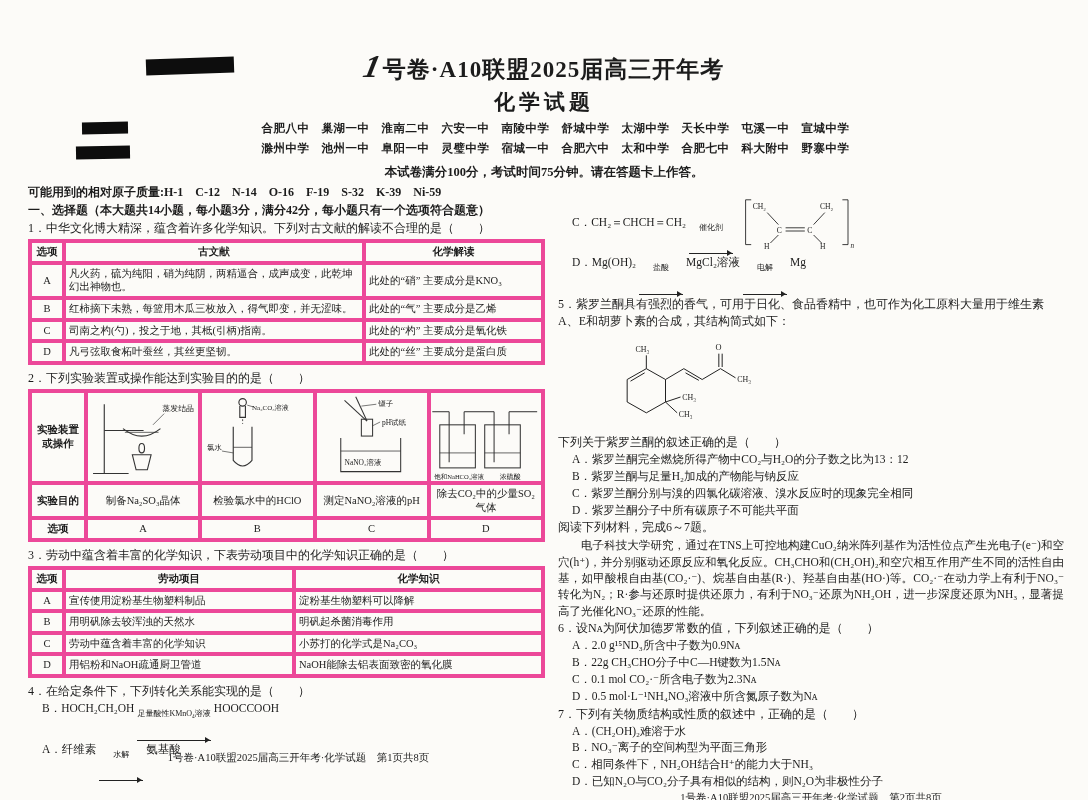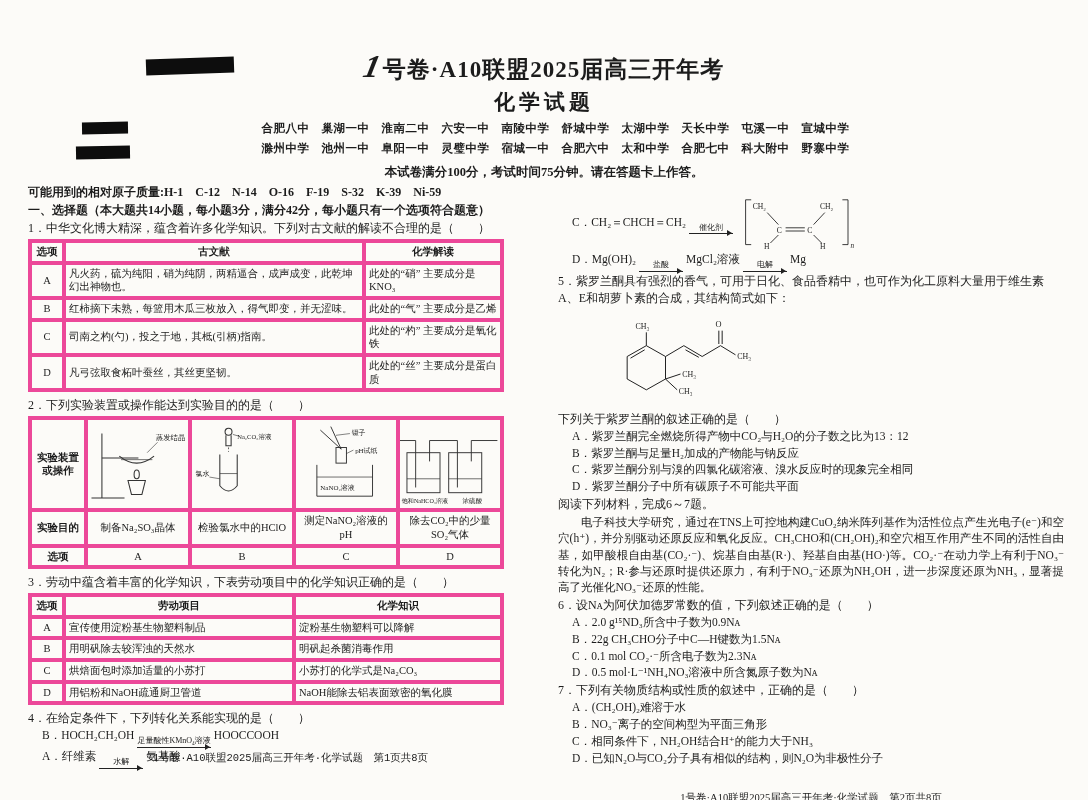--- a/index.html
+++ b/index.html
@@ -10,47 +10,47 @@
   .r1{left:146px;top:58px;width:88px;height:16px;transform:rotate(-2deg);}
   .r2{left:82px;top:122px;width:46px;height:12px;transform:rotate(-1deg);}
   .r3{left:76px;top:146px;width:54px;height:13px;transform:rotate(-1deg);}
   .hdr{position:absolute;left:0;top:48px;width:1088px;text-align:center;}
   .title1{font-size:23px;font-weight:bold;letter-spacing:1px;}
   .logo{display:inline-block;font-size:32px;font-style:italic;font-weight:900;transform:skewX(-12deg);margin-right:2px;}
   .title2{font-size:21px;font-weight:bold;letter-spacing:4px;margin-top:3px;}
   .schools{font-size:11.5px;font-weight:bold;margin-top:5px;letter-spacing:.5px;padding-left:23px;}
   .note{font-size:12.5px;font-weight:bold;margin-top:8px;}
   .col{position:absolute;}
-  .col-left{left:28px;top:183px;width:476px;}
+  .col-left{left:28px;top:183px;width:517px;}
   .col-right{left:558px;top:194px;width:506px;}
   .line{font-size:12px;line-height:1.42;margin:1px 0;}
   .bold{font-weight:bold;}
   .opt{font-size:11.5px;line-height:1.38;margin:1px 0 1px 14px;}
   .para{font-size:11.5px;line-height:1.42;text-indent:2em;text-align:justify;margin:1px 0;}
   table.tbl{border-collapse:collapse;width:100%;table-layout:fixed;margin:2px 0 5px;}
   .tbl th,.tbl td{border:4px solid #ec4899;padding:2px 3px;font-size:10.5px;line-height:1.3;vertical-align:middle;}
   .tbl th{font-weight:bold;text-align:center;}
   .ctr{text-align:center;}
   .w-opt{width:34px;}
   .w-doc{width:300px;}
   .w-job{width:230px;}
   .w-rh{width:56px;}
   td.diag{padding:0;height:88px;}
   td.diag svg{display:block;width:100%;height:88px;}
   svg text{fill:#1c1c1c;font-family:"Liberation Serif","DejaVu Serif",serif;}
-  .rxn{display:inline-flex;flex-direction:column;align-items:center;vertical-align:-4px;margin:0 3px;}
+  .rxn{display:inline-flex;flex-direction:column;align-items:center;vertical-align:-4px;margin:0 3px;gap:20px;}
   .rxn-lbl{font-size:8px;line-height:1.2;white-space:nowrap;}
   .rxn-shaft{position:relative;height:1px;background:#222;width:100%;min-width:44px;margin-top:1px;}
   .rxn-shaft::after{content:"";position:absolute;right:-2px;top:-3px;border:3px solid transparent;border-left:5px solid #222;}
   .optline{white-space:nowrap;}
   .poly{display:inline-block;width:122px;height:56px;vertical-align:middle;}
   .structwrap{margin:2px 0 2px 34px;}
   .ionone{display:block;width:192px;height:100px;}
   .foot{position:absolute;top:751px;font-size:10.5px;text-align:center;}
-  .fl{left:32px;width:517px;font-family:Liberation Mono, monospace;}
+  .fl{left:40px;width:517px;}
   .fr{left:558px;width:506px;margin-top:40px;}
 </style>
 </head>
 <body>
 
 <div class="page">
 
   <div class="redact r1"></div>
   <div class="redact r2"></div>
   <div class="redact r3"></div>
@@ -199,21 +199,21 @@
         <td>宣传使用淀粉基生物塑料制品</td>
         <td>淀粉基生物塑料可以降解</td>
       </tr>
       <tr>
         <td class="ctr">B</td>
         <td>用明矾除去较浑浊的天然水</td>
         <td>明矾起杀菌消毒作用</td>
       </tr>
       <tr>
         <td class="ctr">C</td>
-        <td>烘焙面包时添加适量的小苏打</td>
+        <td>劳动中蕴含着丰富的化学知识</td>
         <td>小苏打的化学式是Na₂CO₃</td>
       </tr>
       <tr>
         <td class="ctr">D</td>
         <td>用铝粉和NaOH疏通厨卫管道</td>
         <td>NaOH能除去铝表面致密的氧化膜</td>
       </tr>
     </tbody>
       </table>
 

